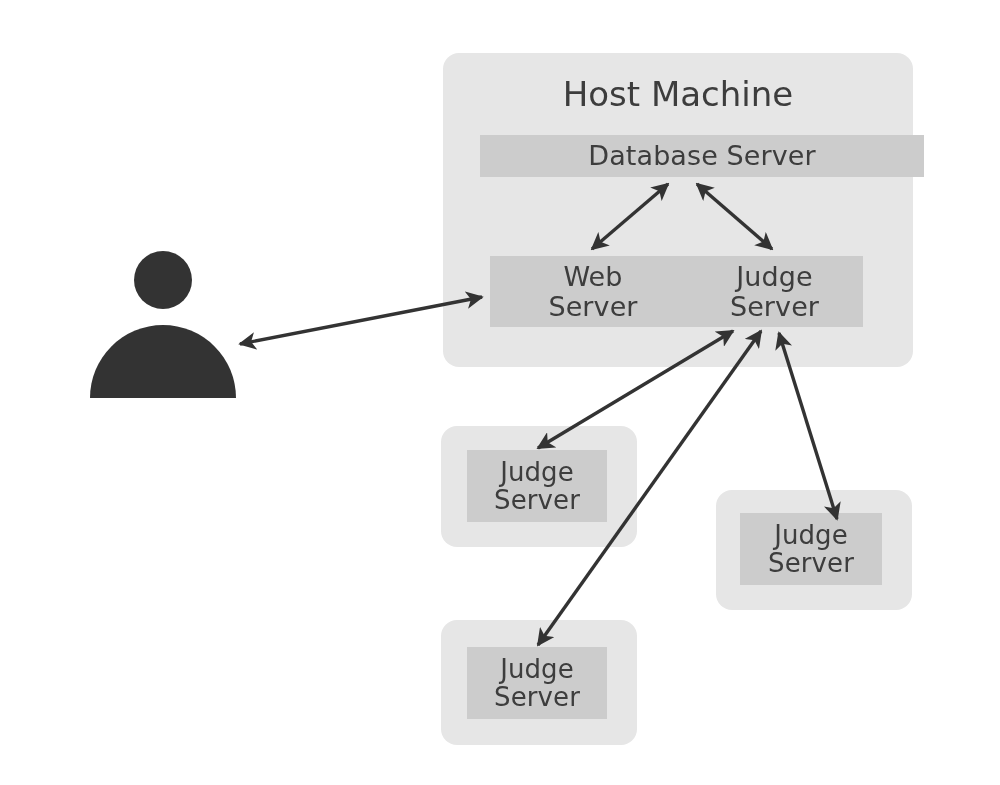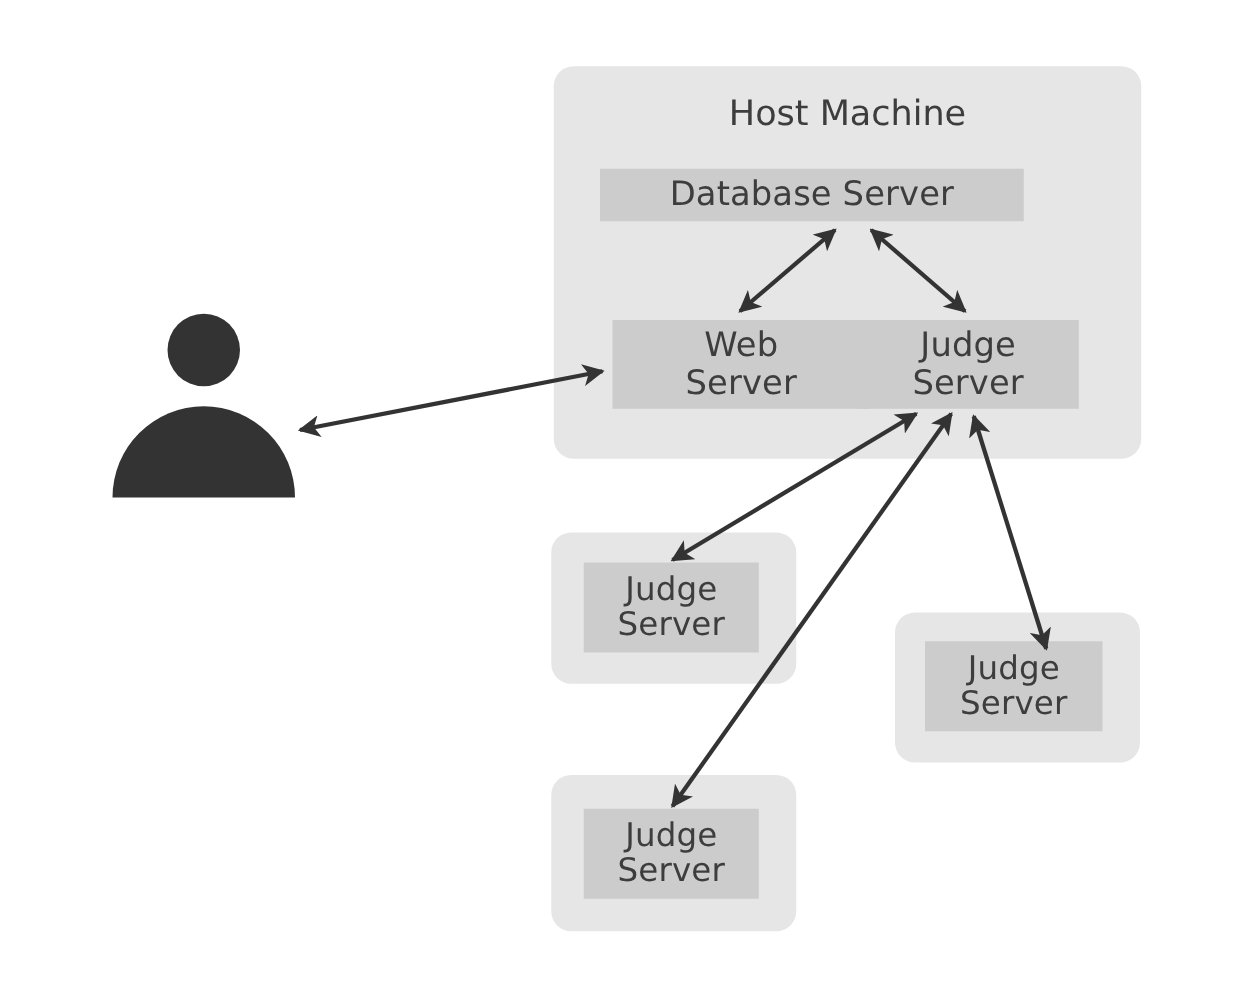--- a/index.html
+++ b/index.html
@@ -69,21 +69,21 @@
     color: #3d3d3d;
     font-size: 27px;
     line-height: 1.08;
     font-weight: 400;
     letter-spacing: 0.1px;
     white-space: pre-line;
   }
   #database-server {
     left: 480px;
     top: 135px;
-    width: 339px;
+    width: 444px;
     height: 42px;
   }
   #web-server {
     left: 490px;
     top: 256px;
     width: 206px;
     height: 71px;
   }
   #judge-server-host {
     left: 686px;
@@ -113,21 +113,21 @@
     font-size: 26px;
   }
   
   #host-machine-title {
     position: absolute;
     left: 443px;
     top: 76px;
     width: 470px;
     text-align: center;
     color: #3d3d3d;
-    font-size: 28px;
+    font-size: 34px;
     line-height: 1.1;
   }
   
   #user-icon {
     position: absolute;
     left: 88px;
     top: 248px;
     width: 150px;
     height: 152px;
   }

